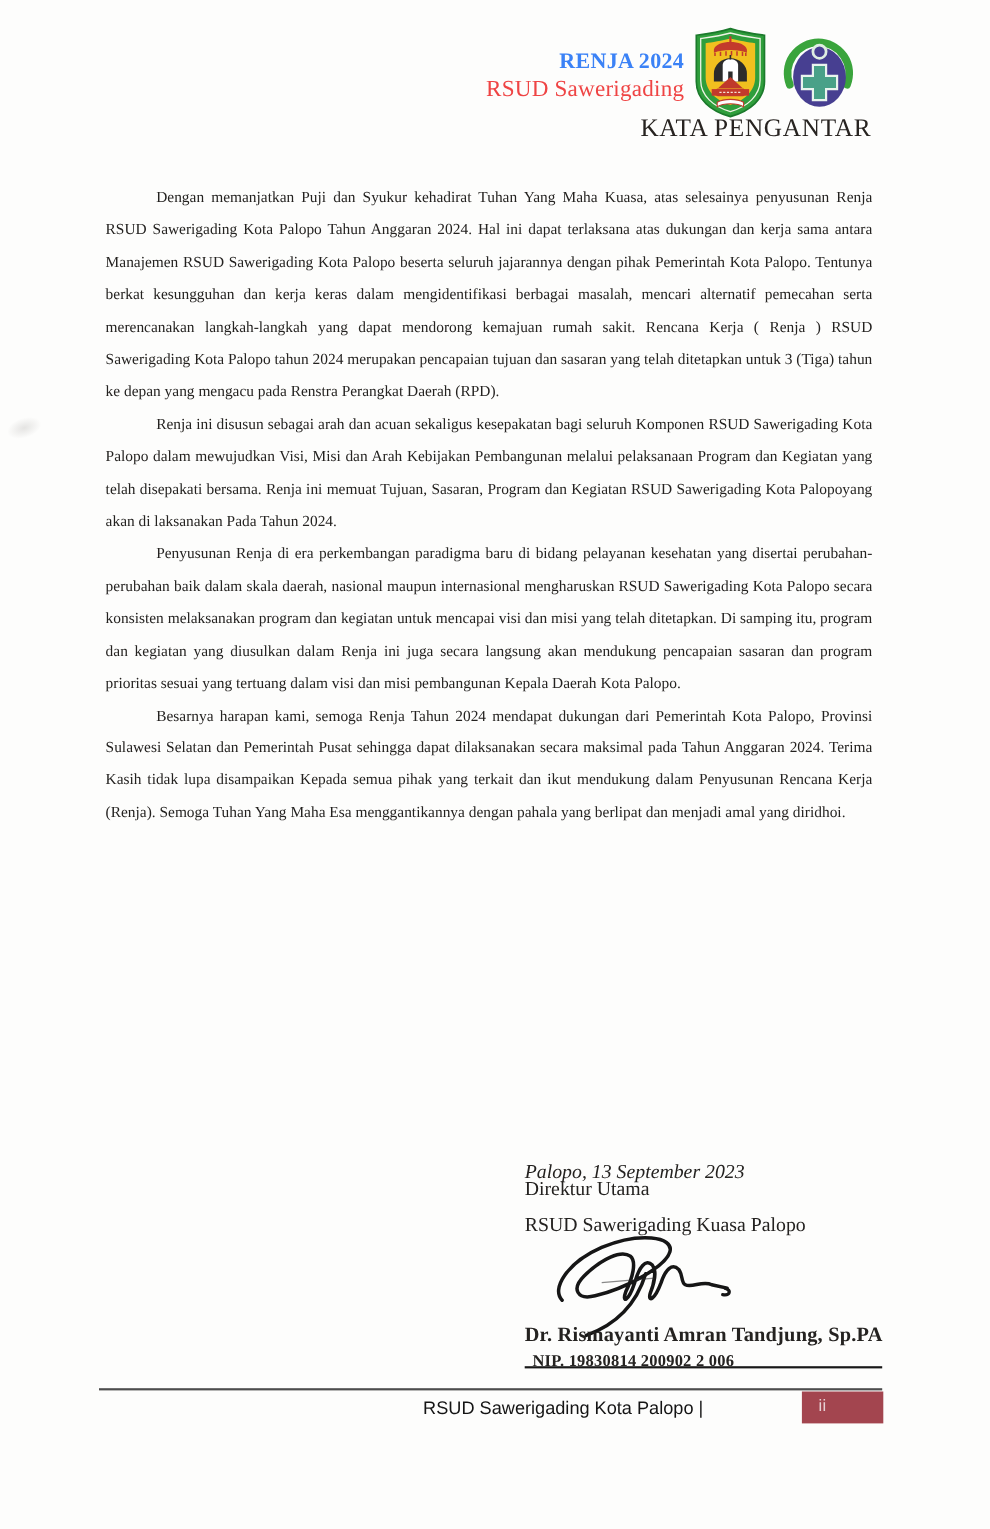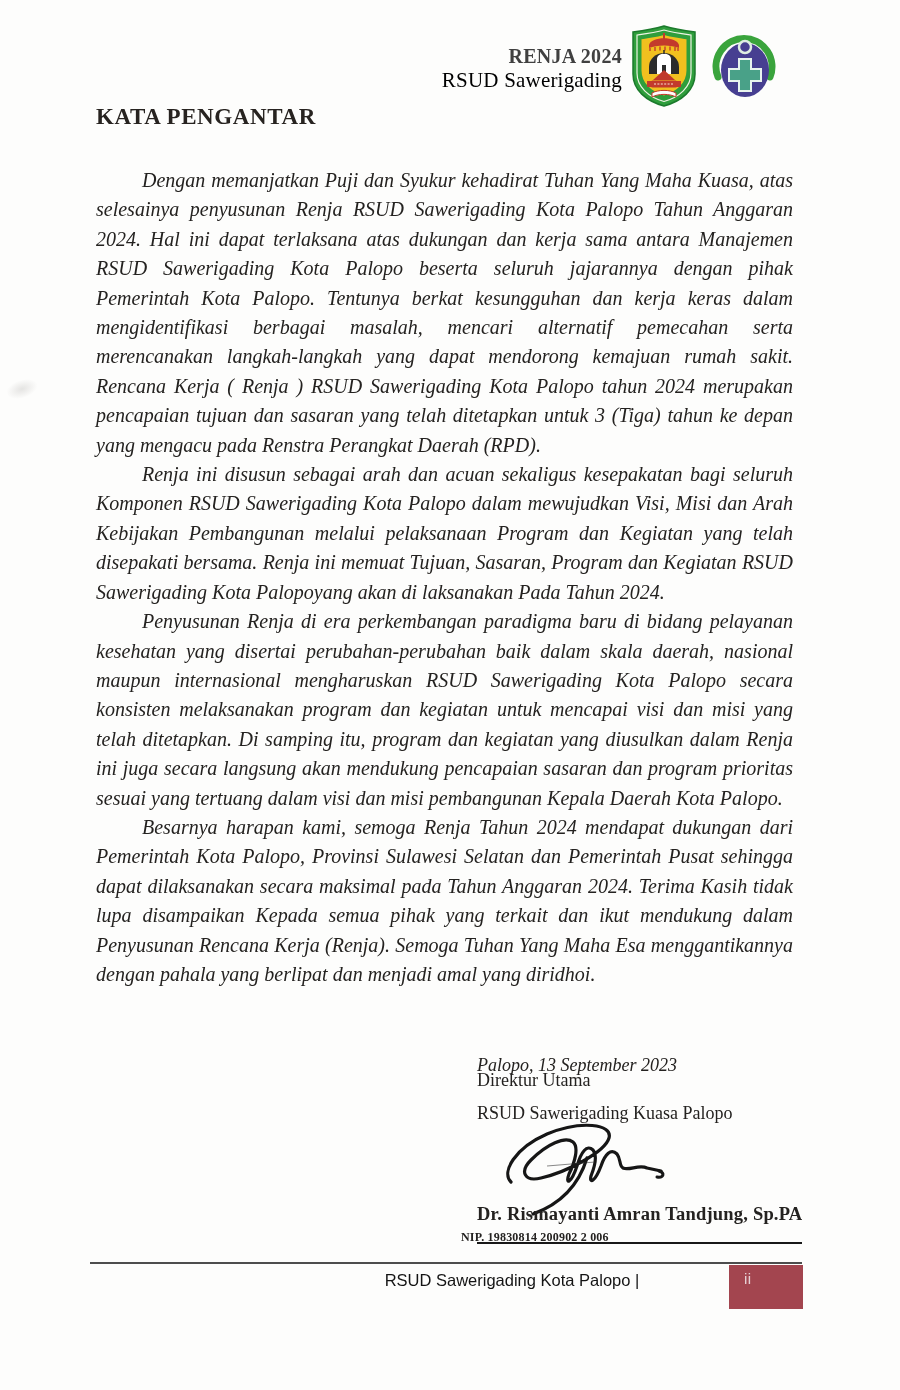--- a/index.html
+++ b/index.html
@@ -17,77 +17,76 @@
     position:absolute;left:0;top:44px;width:622px;
     text-align:right;line-height:1.22;
   }
   .header-renja{font-size:20px;font-weight:600;letter-spacing:.3px;}
   .header-org{font-size:21px;font-weight:500;letter-spacing:.2px;}
   .crest-logo{position:absolute;left:627px;top:24px;width:74px;height:84px;}
   .hosp-logo{position:absolute;left:706px;top:27px;width:76px;height:76px;}
   
   .doc-title{
     position:absolute;left:96px;top:104px;width:696px;margin:0;
-    text-align:left;font-size:23px;font-weight:bold;
+    text-align:right;font-size:23px;font-weight:normal;
     letter-spacing:.6px;color:#272320;
   }
   
   .doc-body{
     position:absolute;left:96px;top:166px;width:697px;
-    font-size:20px;line-height:29.4px;
+    font-size:14px;line-height:29.4px;
     text-align:justify;
-    font-style:italic;
   }
   .doc-body p{margin:0;text-indent:46px;}
   
   .sig-line{position:absolute;left:477px;font-size:18px;white-space:nowrap;}
   .sig-place{top:1055px;font-style:italic;}
   .sig-position{top:1070px;}
   .sig-org{top:1103px;}
   .sig-svg{position:absolute;left:486px;top:1118px;width:246px;height:96px;overflow:visible;}
   .sig-name{
     position:absolute;left:477px;top:1204px;
     font-size:18.5px;font-weight:bold;letter-spacing:.2px;
     border-bottom:2.5px solid #181818;padding-bottom:17px;white-space:nowrap;
   }
   .sig-nip{
-    position:absolute;left:461px;top:1230px;
-    font-size:12px;font-weight:bold;letter-spacing:.2px;white-space:nowrap;
+    position:absolute;left:484px;top:1230px;
+    font-size:15px;font-weight:bold;letter-spacing:.2px;white-space:nowrap;
   }
   
   .footer-rule{position:absolute;left:90px;top:1262px;width:712px;height:0;border-top:2px solid #4d4d4d;}
   .footer-label{
     position:absolute;left:300px;top:1271px;width:424px;text-align:center;
     font-family:"Liberation Sans","DejaVu Sans",sans-serif;
     font-size:16.5px;color:#141414;
   }
   .page-badge{
-    position:absolute;left:729px;top:1265px;width:74px;height:44px;
+    position:absolute;left:729px;top:1265px;width:74px;height:29px;
     background:#a3454f;
     font-family:"Liberation Sans","DejaVu Sans",sans-serif;
   }
   .page-badge span{
     display:block;padding:5px 0 0 15px;
     font-size:15px;color:#e6d0d4;letter-spacing:.5px;
   }
   
   .smudge{
     position:absolute;left:6px;top:380px;width:32px;height:18px;
     background:radial-gradient(closest-side,#d7d6d4,rgba(255,255,255,0));
     opacity:.65;transform:rotate(-18deg);border-radius:50%;
   }
 </style>
 </head>
 <body>
 
 <div class="page">
 
   <div class="header-text">
-    <div class="header-renja" style="color:#404040">RENJA 2024</div>
-    <div class="header-org" style="color:#000000">RSUD Sawerigading</div>
+    <div class="header-renja" style="color:#3b82f6">RENJA 2024</div>
+    <div class="header-org" style="color:#ef4444">RSUD Sawerigading</div>
   </div>
 
   <svg class="crest-logo" viewBox="0 0 74 84">
     <path d="M37 2 C47 5 60 7 68 8 L68 50 C68 66 55 77 37 82 C19 77 6 66 6 50 L6 8 C14 7 27 5 37 2 Z" fill="#2f9e3c" stroke="#1c7a2c" stroke-width="1.5"></path>
     <path d="M37 6 C46 8.5 57 10 64 11 L64 49 C64 63 52.5 73 37 77.5 C21.5 73 10 63 10 49 L10 11 C17 10 28 8.5 37 6 Z" fill="none" stroke="#eef3e4" stroke-width="1.2"></path>
     <path d="M37 11 C44.5 13 54 14.5 59.5 15.3 L59.5 46.5 C59.5 58.5 50 67.5 37 71.5 C24 67.5 14.5 58.5 14.5 46.5 L14.5 15.3 C20 14.5 29.5 13 37 11 Z" fill="#f1c01f"></path>
     <rect x="36" y="9" width="2" height="12" fill="#c33a2c"></rect>
     <path d="M22 21 C24 12 50 12 52 21 L52 24 C44 20.5 30 20.5 22 24 Z" fill="#c33a2c"></path>
     <path d="M23 24 l0 3 M28 23 l0 4 M33 22.6 l0 4 M38 22.4 l0 4 M43 22.6 l0 4 M48 23 l0 4 M51 24 l0 3" stroke="#c33a2c" stroke-width="1.4"></path>
     <path d="M22 43 A15 14 0 0 1 52 43 L52 50 L22 50 Z" fill="#2b2b2b"></path>

